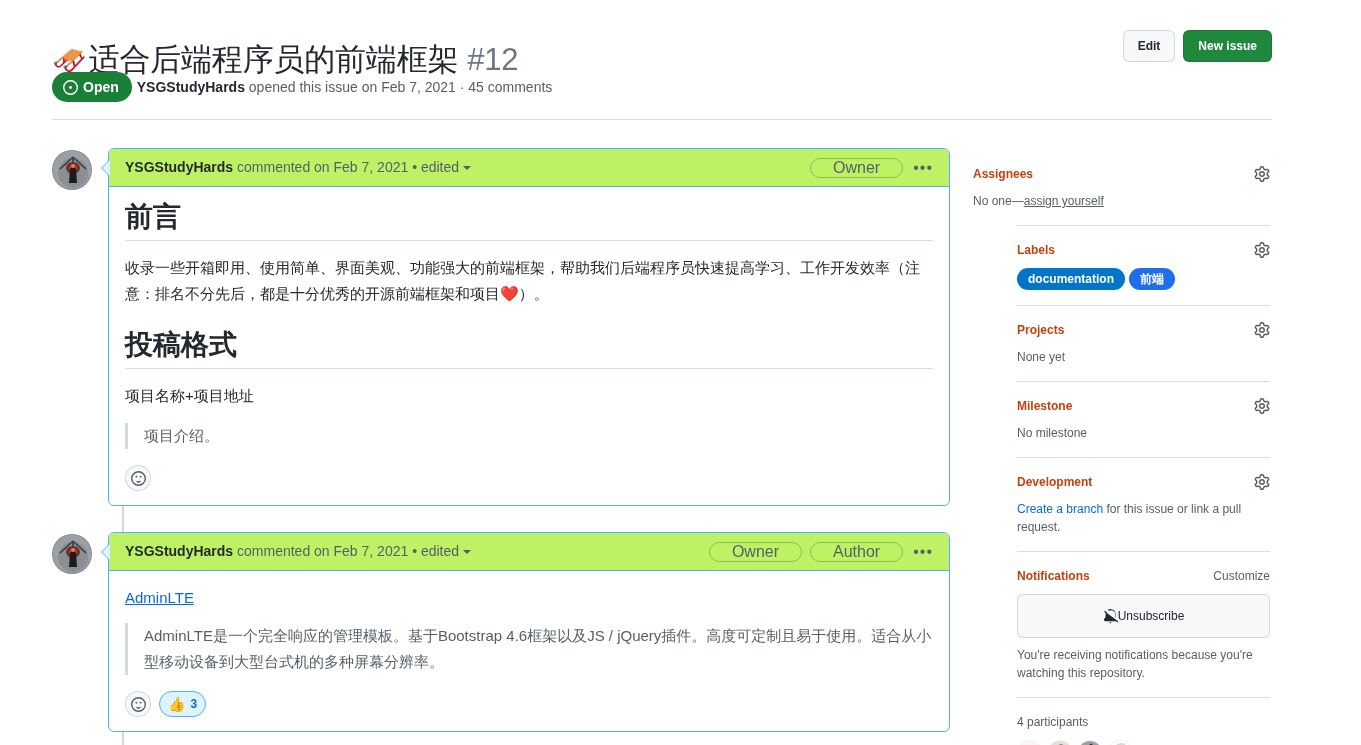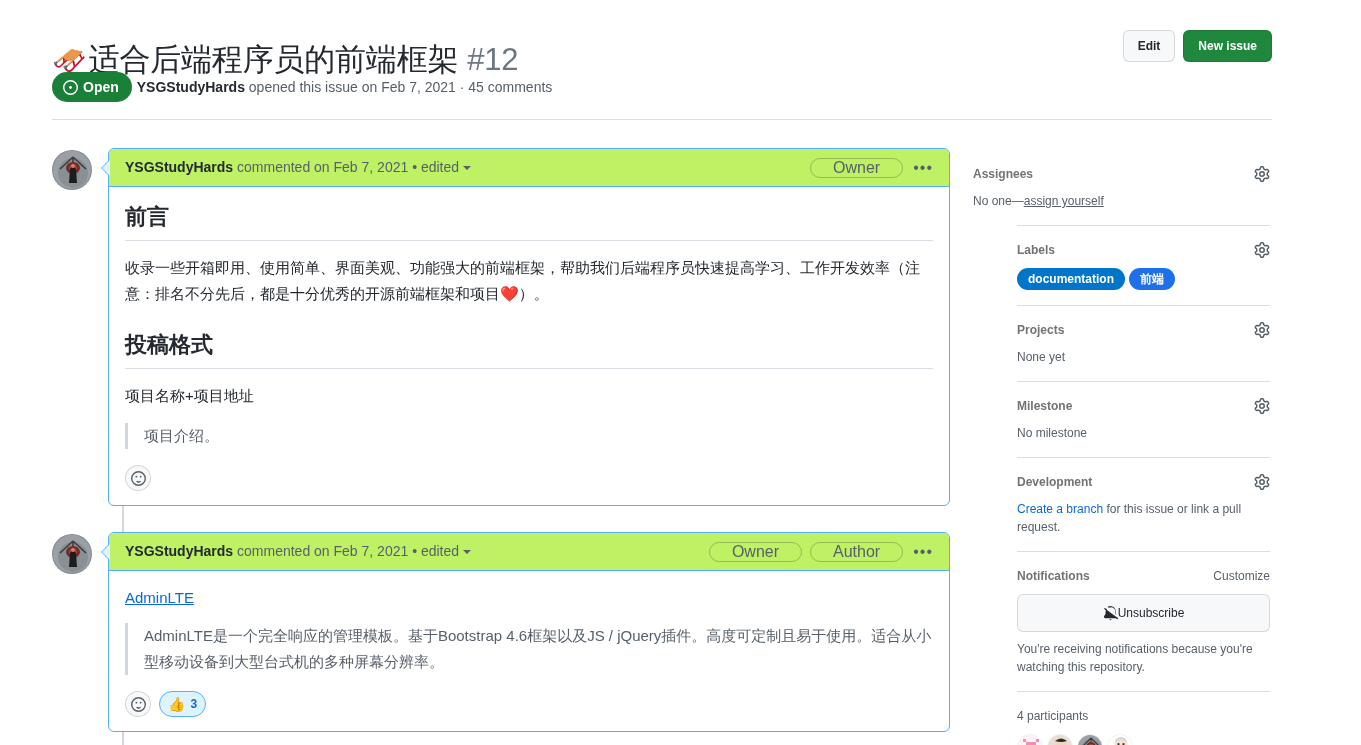--- a/index.html
+++ b/index.html
@@ -116,21 +116,21 @@
   .role-badge {
     font-size: 16px; line-height: 18px; color: #57606a;
     border: 1px solid rgba(27,31,36,.25); border-radius: 2em;
     padding: 0 22px; background: transparent; white-space: nowrap;
   }
   .kebab { color: #57606a; font-size: 16px; letter-spacing: 1px;
            line-height: 14px; padding: 0 2px; cursor: pointer; }
 
   .comment-body { padding: 14px 16px 0 16px; }
   .md-h2 {
-    font-size: 22px; font-weight: 700; line-height: 32px;
+    font-size: 28px; font-weight: 700; line-height: 32px;
     padding-bottom: 7px; border-bottom: 1px solid #d8dee4;
     margin-bottom: 14px; color: #24292f;
   }
   .md-h2.tight { margin-top: 22px; }
   .md-p { font-size: 15px; line-height: 26px; color: #24292f; margin-bottom: 14px; }
   .md-quote {
     border-left: 3px solid #d0d7de; padding-left: 16px;
     font-size: 15px; line-height: 26px; color: #57606a; margin-bottom: 4px;
   }
   .md-link { color: #0969da; text-decoration: underline; font-size: 15px; line-height: 26px; }
@@ -152,37 +152,37 @@
 
   .rail-gap { height: 26px; position: relative; }
 
   
   .side-section { position: relative; padding-bottom: 15px; }
   .side-section + .side-section { border-top: 1px solid #d8dee4; padding-top: 15px; margin-left: 44px; }
   .side-head {
     display: flex; align-items: center; justify-content: space-between;
     margin-bottom: 9px;
   }
-  .side-title { font-size: 12px; font-weight: 600; color: #737373; line-height: 18px; }
+  .side-title { font-size: 12px; font-weight: 600; color: #c2410c; line-height: 18px; }
   .side-link-right { font-size: 12px; color: #57606a; line-height: 18px; cursor: pointer; }
   .gear { cursor: pointer; color: #57606a; display: block; }
   .side-text { font-size: 12px; color: #57606a; line-height: 18px; }
   .side-text a { color: #57606a; text-decoration: underline; }
   .side-text .blue { color: #0969da; text-decoration: none; }
   .side-text .blue.u { text-decoration: none; }
 
   .label-row { display: flex; flex-wrap: wrap; gap: 4px; }
   .label-chip {
     font-size: 12px; font-weight: 600; line-height: 18px;
     border-radius: 2em; padding: 1px 10px; color: #fff; cursor: pointer;
     border: 1px solid transparent;
   }
 
   .unsub-btn {
-    width: 100%; height: 38px; border-radius: 6px;
+    width: 100%; height: 44px; border-radius: 6px;
     border: 1px solid rgba(27,31,36,.15); background: #f6f8fa;
     font-family: inherit; font-size: 12px; font-weight: 500; color: #24292f;
     display: flex; align-items: center; justify-content: center; gap: 0;
     cursor: pointer; margin-bottom: 8px;
   }
   .notif-note { font-size: 12px; color: #57606a; line-height: 18px; }
 
   .participants-count { font-size: 12px; color: #57606a; line-height: 18px; margin-bottom: 9px; }
   .participants-row { display: flex; gap: 4px; }
   .p-avatar {

